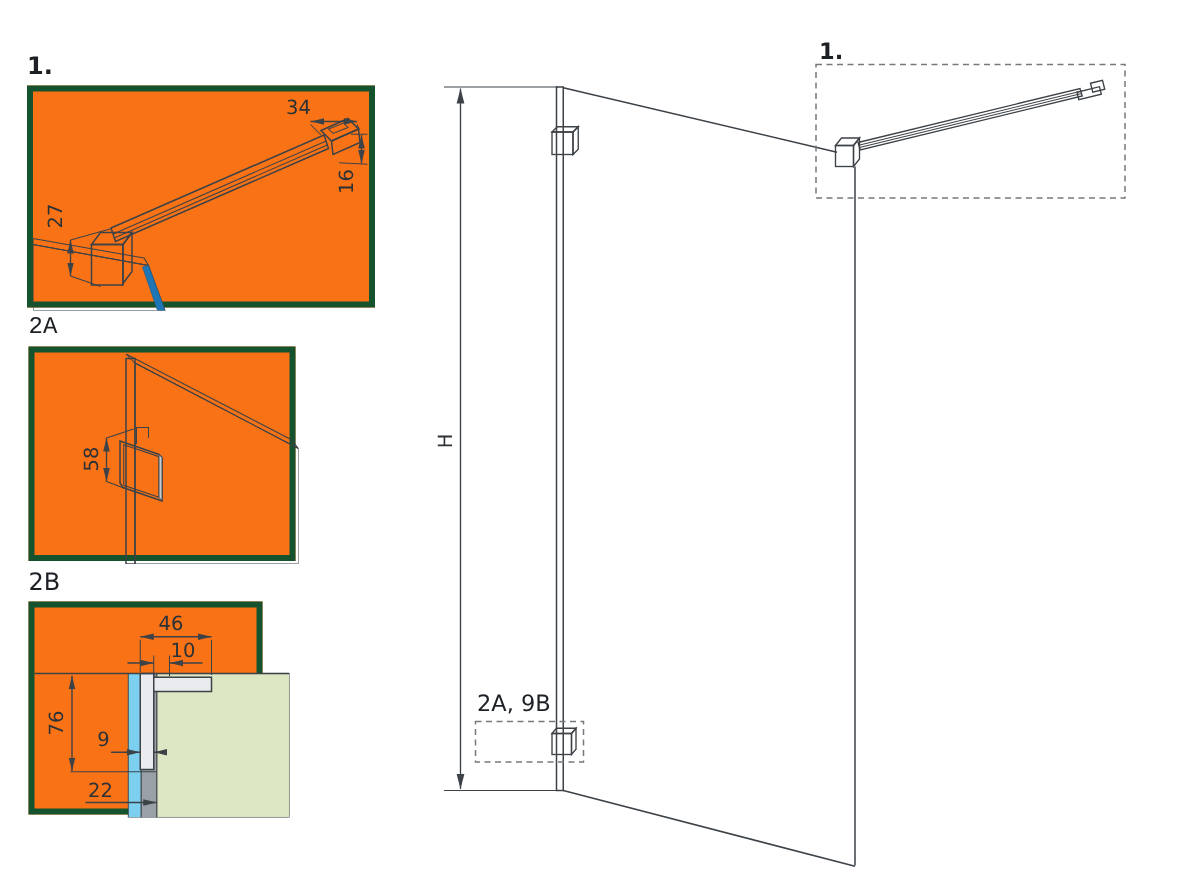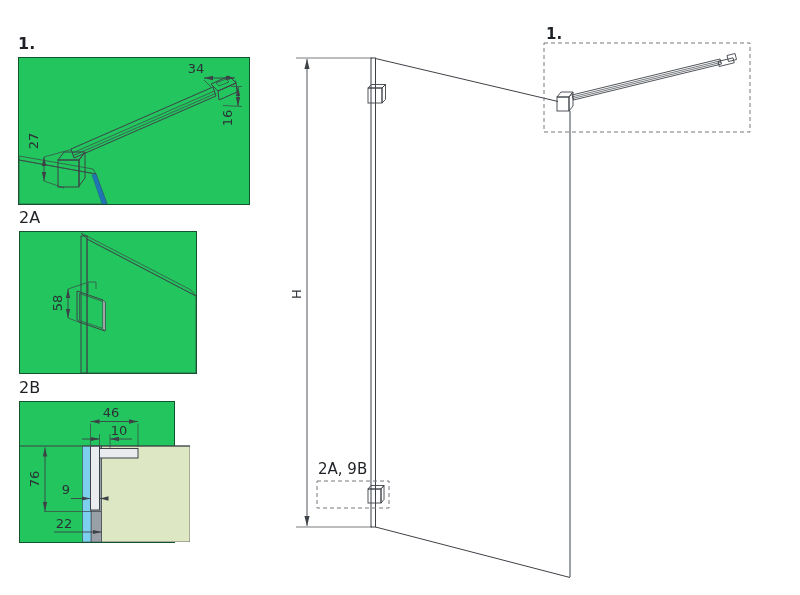--- a/index.html
+++ b/index.html
@@ -1,34 +1,34 @@
 <!DOCTYPE html>
 <html><head>
 <meta charset="utf-8">
 <style>
   html,body{margin:0;padding:0;background:#ffffff;}
   .canvas{position:relative;width:800px;height:595px;background:#ffffff;
           font-family:"DejaVu Sans",sans-serif;overflow:hidden;}
-  .box{position:absolute;border:1px solid #14532d;background:#22c55e;box-sizing:border-box;}
+  .box{position:absolute;border:4px solid #14532d;background:#f97316;box-sizing:border-box;}
   .lbl{position:absolute;color:#1d2125;font-size:16px;line-height:1;}
   .lbl.bold{font-weight:bold;}
   .lbl.small{font-size:15px;}
   svg{display:block;}
   text{font-family:"DejaVu Sans",sans-serif;font-size:13px;fill:#2c3136;}
   .ln{stroke:#3d4247;fill:none;stroke-width:1;}
   .thin{stroke:#3d4247;fill:none;stroke-width:0.7;}
   .dim{stroke:#3d4247;fill:none;stroke-width:0.9;}
 </style>
 </head>
 <body>
 
 <div class="canvas">
 
   <div class="lbl bold" style="left:18px;top:36px;">1.</div>
-  <div class="lbl" style="left:19px;top:210px;">2A</div>
+  <div class="lbl" style="left:19px;top:210px;font-family:Liberation Mono, monospace;">2A</div>
   <div class="lbl" style="left:19px;top:380px;">2B</div>
   <div class="lbl bold small" style="left:546px;top:27px;">1.</div>
   <div class="lbl small" style="left:318px;top:462px;">2A, 9B</div>
 
   <div class="box" style="left:18px;top:57px;width:232px;height:148px;">
     <svg width="230" height="146" viewBox="0 0 230 146">
       <defs>
         <linearGradient id="g1" x1="0" y1="0" x2="1" y2="1">
           <stop offset="0" stop-color="#cfe9f7"></stop>
           <stop offset="0.55" stop-color="#5aaad9"></stop>

